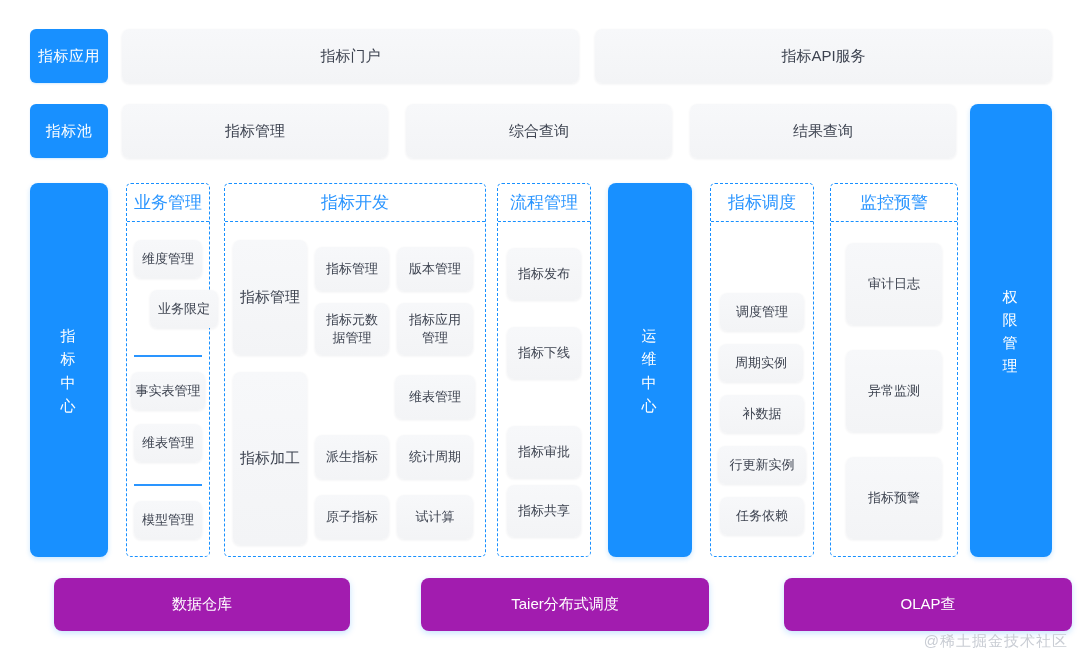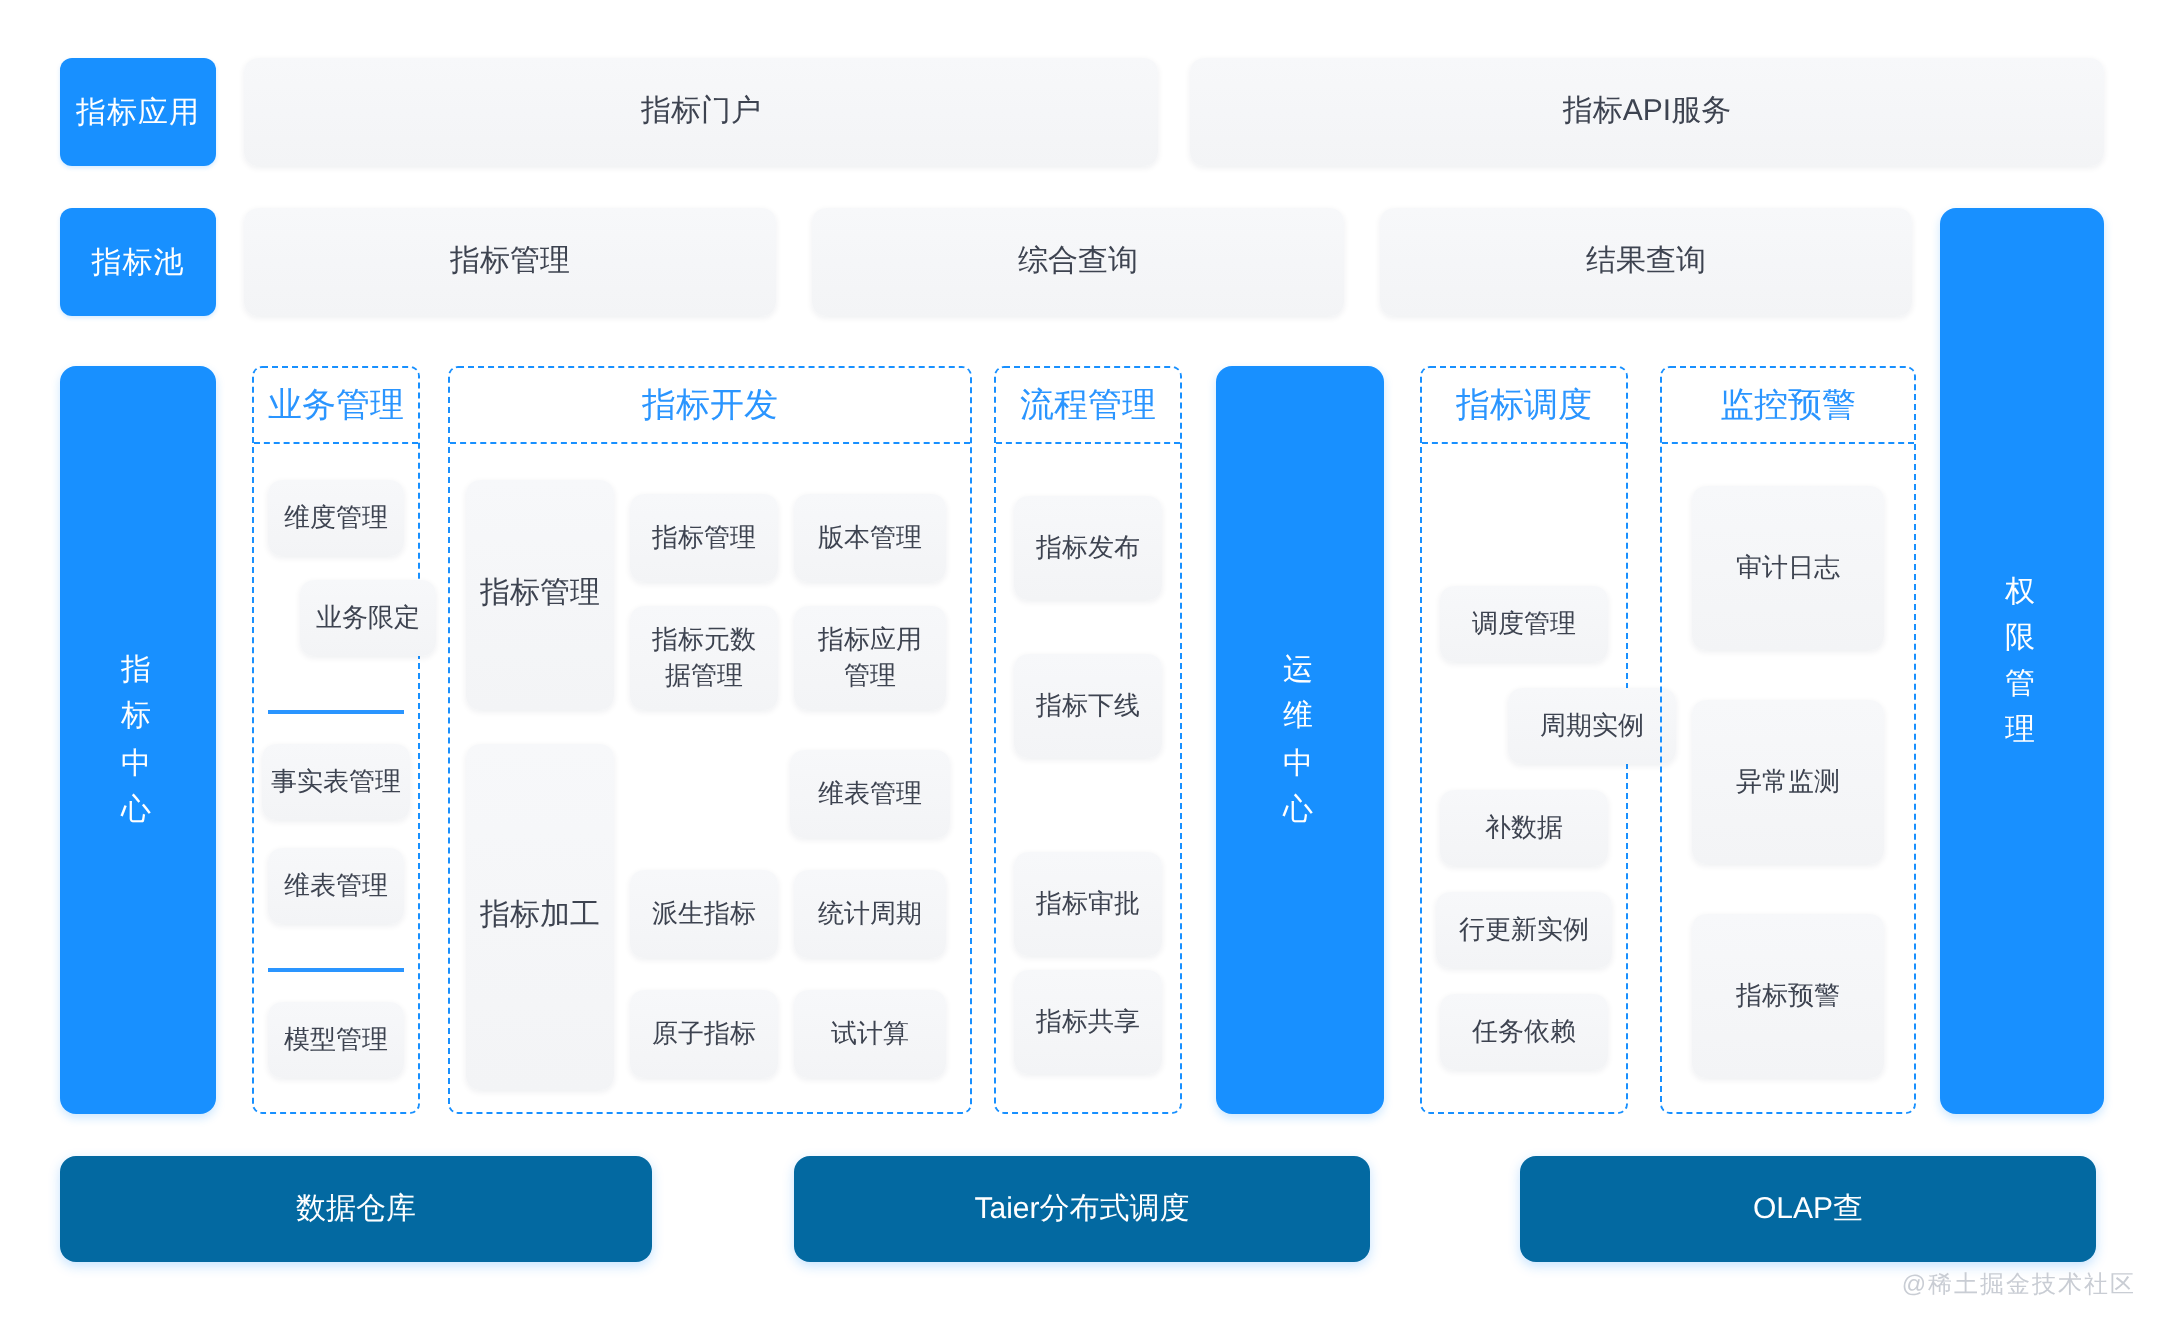--- a/index.html
+++ b/index.html
@@ -95,36 +95,37 @@
   }
 
   .divider-line {
     position: absolute;
     height: 1.5px;
     background: #2a95ff;
   }
 
   .bottom-bar {
     position: absolute;
-    background: #0369a1;
+    background: #a21caf;
     border-radius: 8px;
     color: #fff;
     font-size: 15px;
     display: flex;
     align-items: center;
     justify-content: center;
     box-shadow: 0 2px 6px rgba(24,144,255,.25);
+    margin-left: 24px;
   }
 
   .watermark {
     position: absolute;
     right: 12px;
     bottom: 8px;
     color: #c9cdd4;
-    font-size: 12px;
+    font-size: 15px;
     letter-spacing: 1px;
     user-select: none;
   }
 </style>
 </head>
 <body>
 
 <div id="board">
 
   <div class="blue-badge" style="left:30px; top:29px; width:78px; height:54px;">
@@ -257,21 +258,21 @@
       <span>心</span>
     </div>
   </div>
 
   <div class="dash-group" style="left:710px; top:183px; width:104px; height:374px;">
     <div class="dash-title">指标调度</div>
   </div>
   <div class="grey-card small" style="left:720px; top:293px; width:84px; height:38px;">
     <span>调度管理</span>
   </div>
-  <div class="grey-card small" style="left:754px; top:344px; width:84px; height:38px;">
+  <div class="grey-card small" style="left:719px; top:344px; width:84px; height:38px;">
     <span>周期实例</span>
   </div>
   <div class="grey-card small" style="left:720px; top:395px; width:84px; height:38px;">
     <span>补数据</span>
   </div>
   <div class="grey-card small" style="left:718px; top:446px; width:88px; height:38px;">
     <span>行更新实例</span>
   </div>
   <div class="grey-card small" style="left:720px; top:497px; width:84px; height:38px;">
     <span>任务依赖</span>

